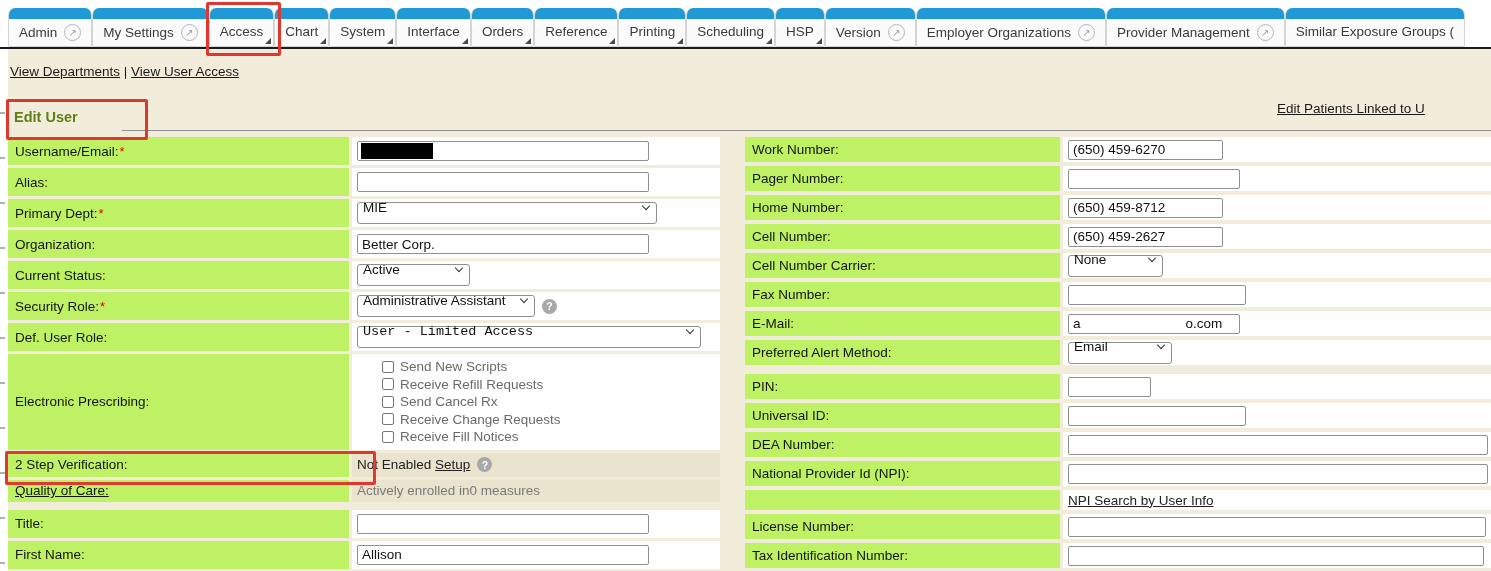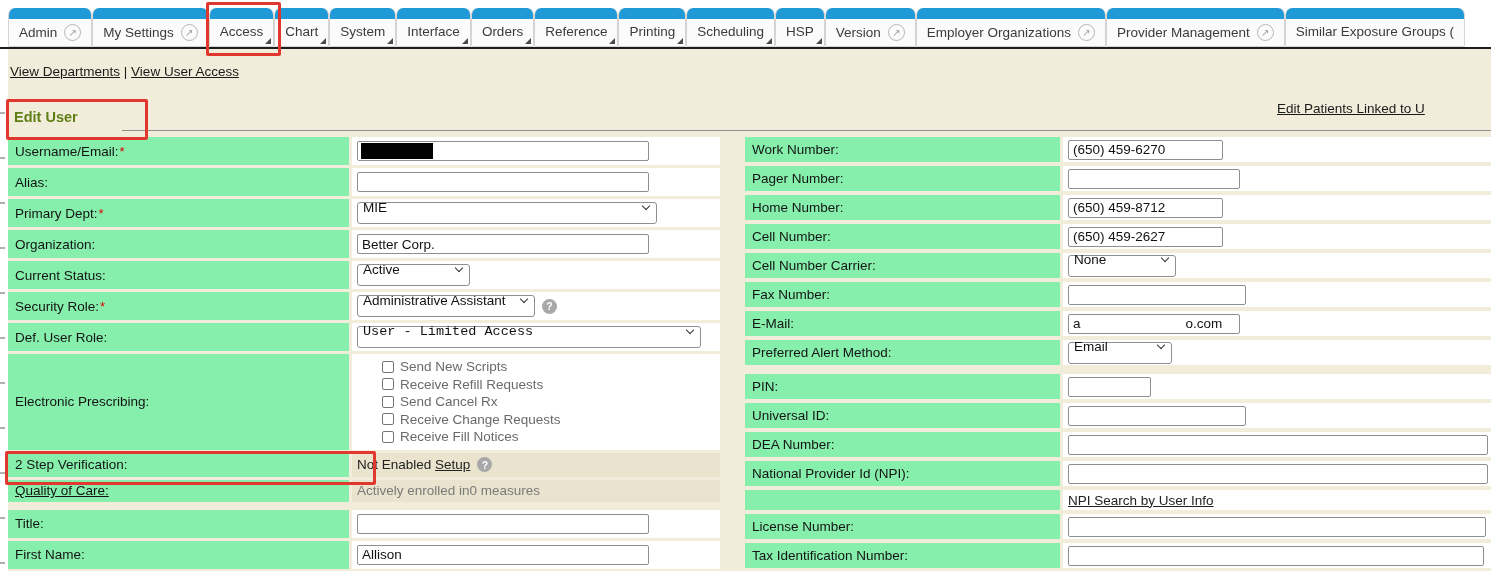--- a/index.html
+++ b/index.html
@@ -33,21 +33,21 @@
   
   .legend { position:absolute; top:109px; left:14px; color:#5f7f16; font-weight:bold; font-size:14.5px; }
   .legend-line { position:absolute; top:130px; left:122px; right:0; height:1px; background:#8f8f8f; }
 
   
   .table-left  { position:absolute; left:8px;   top:137px; width:712px; }
   .table-right { position:absolute; left:745px; top:137px; width:746px; }
   .row { display:flex; margin-bottom:3px; }
   .table-left  .row { min-height:28px; }
   .table-right .row { min-height:25px; margin-bottom:4px; }
-  .lab { background:#86efac; display:flex; align-items:center; padding-left:7px;
+  .lab { background:#bef264; display:flex; align-items:center; padding-left:7px;
          font-size:13.5px; color:#141414; margin-right:3px; flex:0 0 auto; }
   .table-left  .lab { width:341px; }
   .table-right .lab { width:315px; }
   .fld { background:#fff; flex:1 1 auto; display:flex; align-items:center; padding-left:5px; min-width:0; }
   .fld.beige { background:#eae3cd; }
   .req { color:#e00000; font-size:13px; margin-left:1px; }
   .section-gap { height:5px; }
 
   .inputwrap { position:relative; display:flex; align-items:center; }
   .ti { height:20px; border:1px solid #8f8f8f; border-radius:2px; background:#fff;
@@ -371,21 +371,21 @@
           <span class="inputwrap">
             <input class="ti" readonly="" value="(650) 459-2627" style="width: 155px;">
           </span>
         </div>
       </div>
       <div class="row">
         <div class="lab">
           <span>Cell Number Carrier:</span>
         </div>
         <div class="fld">
-          <div class="sel" style="width: 108px;">
+          <div class="sel" style="width: 95px;">
             <span>None</span>
             <span class="chev"></span>
           </div>
         </div>
       </div>
       <div class="row">
         <div class="lab">
           <span>Fax Number:</span>
         </div>
         <div class="fld">

